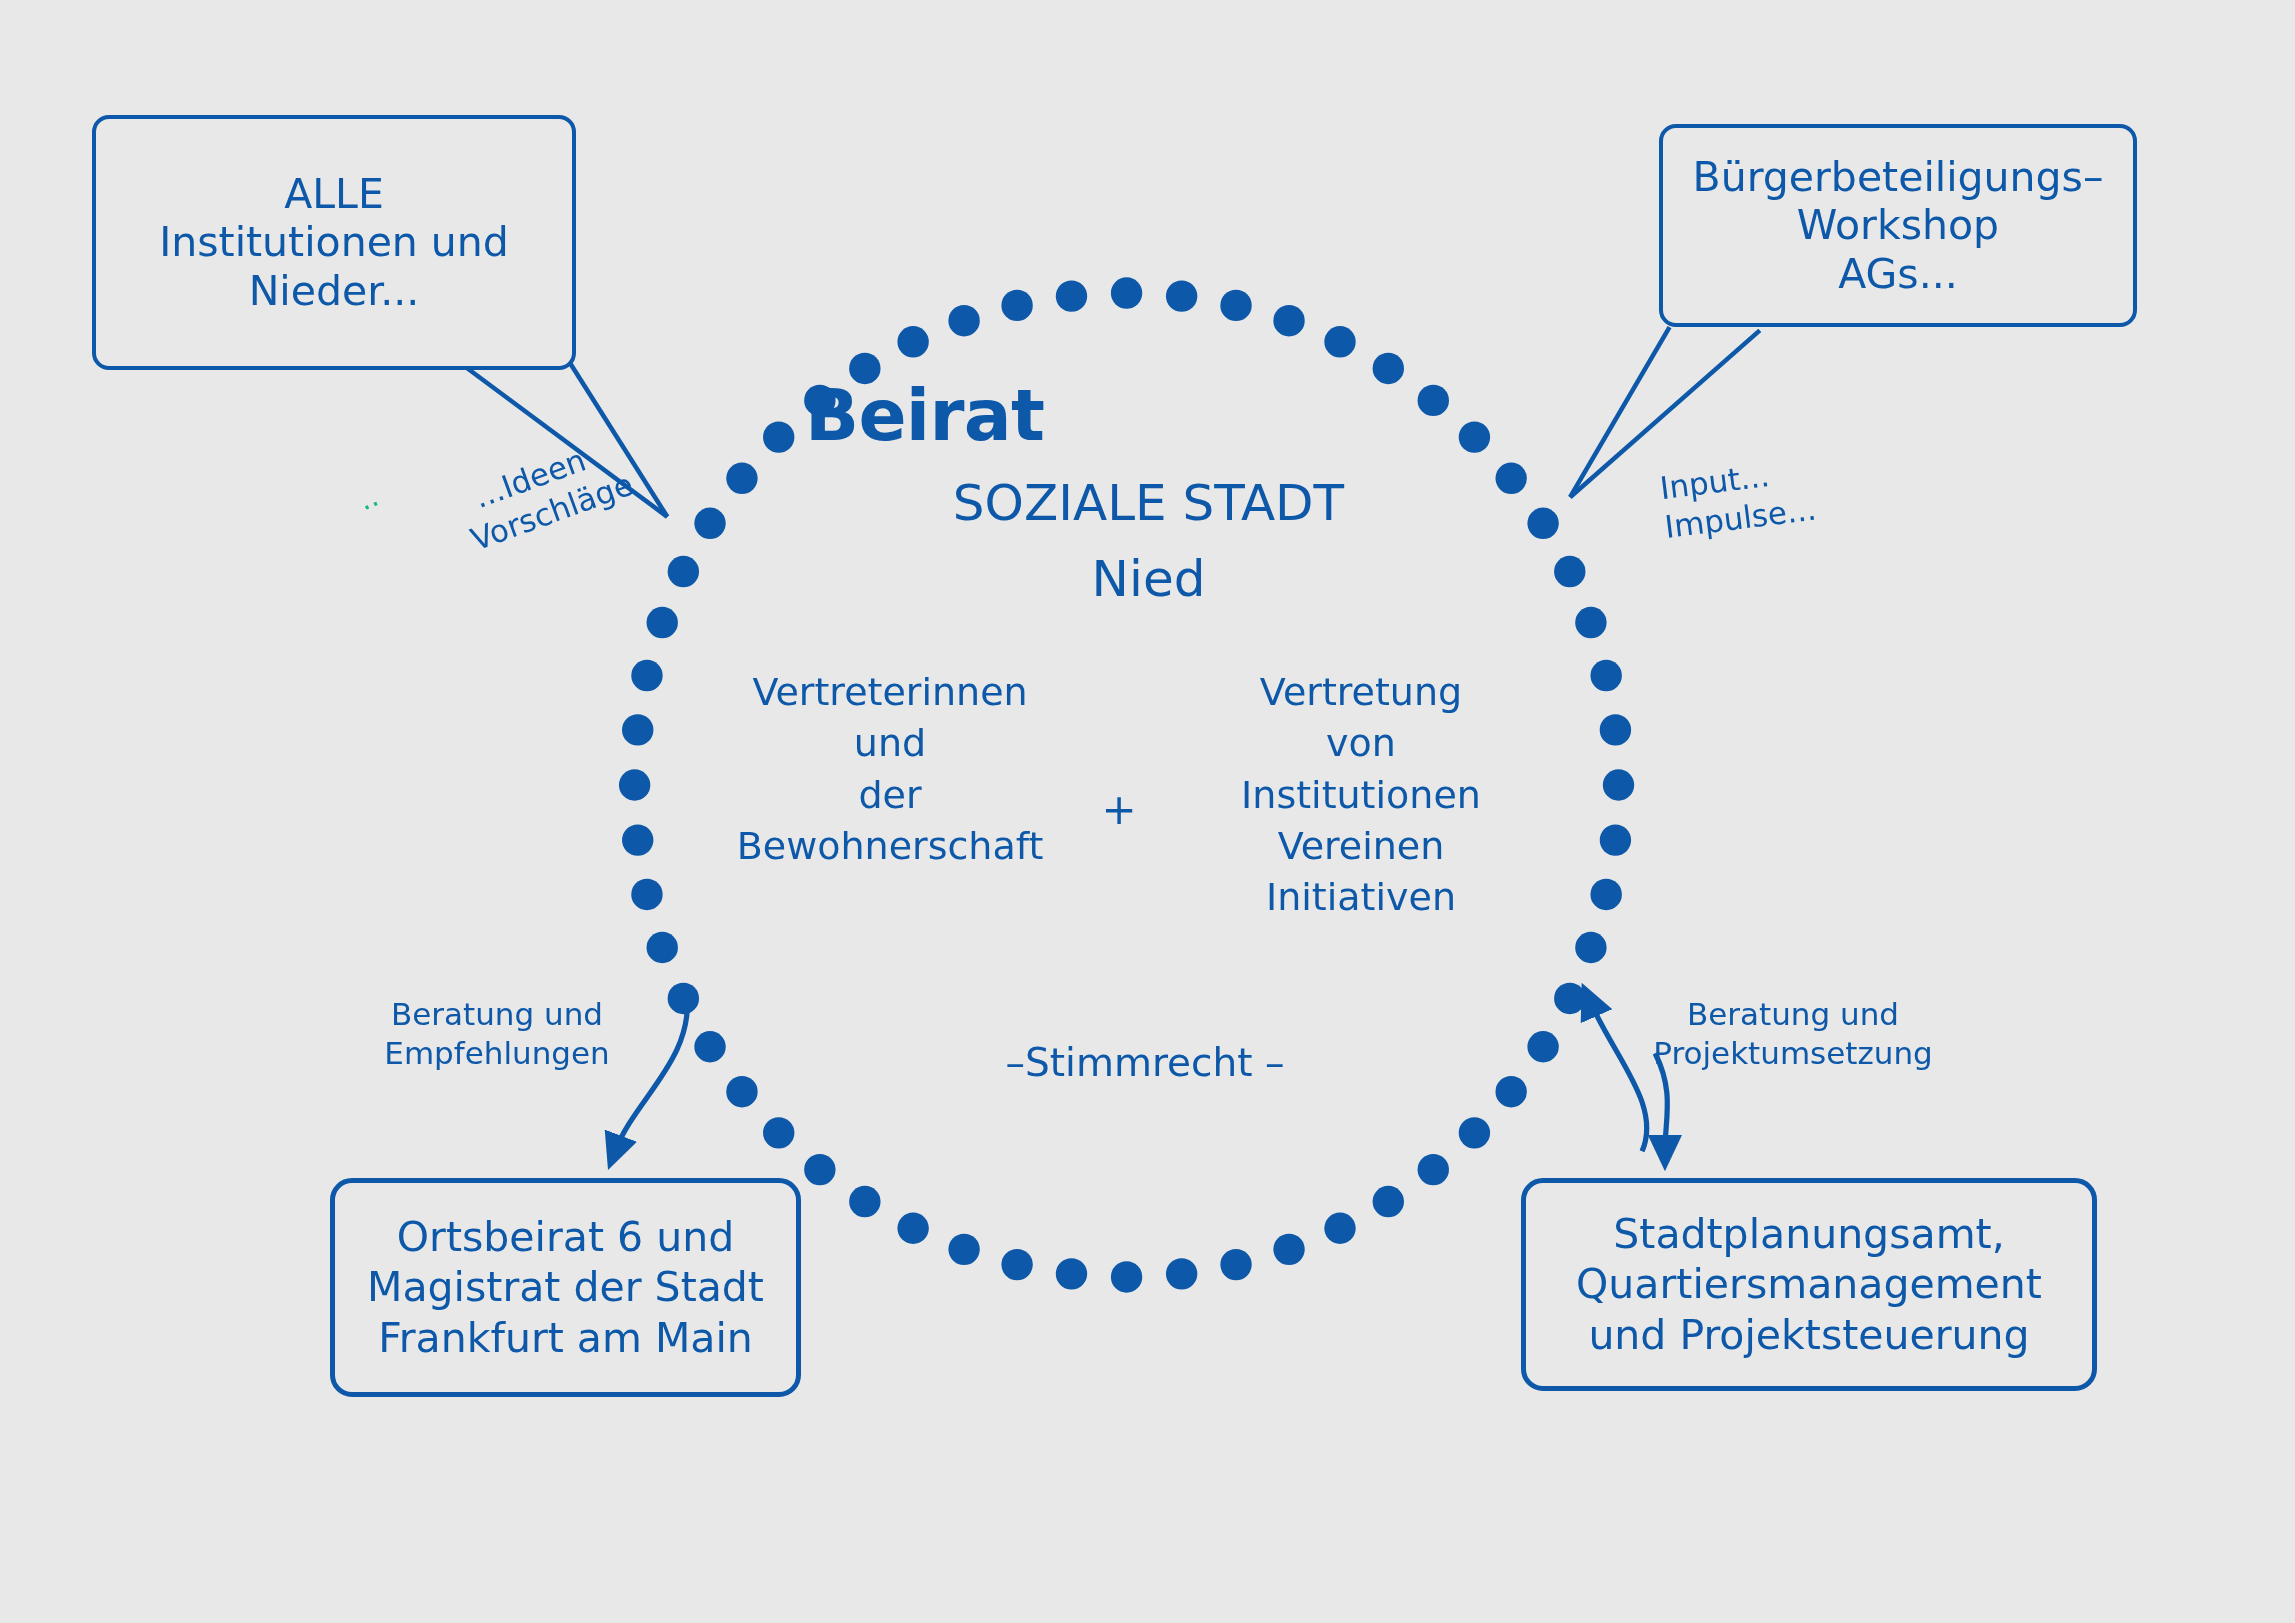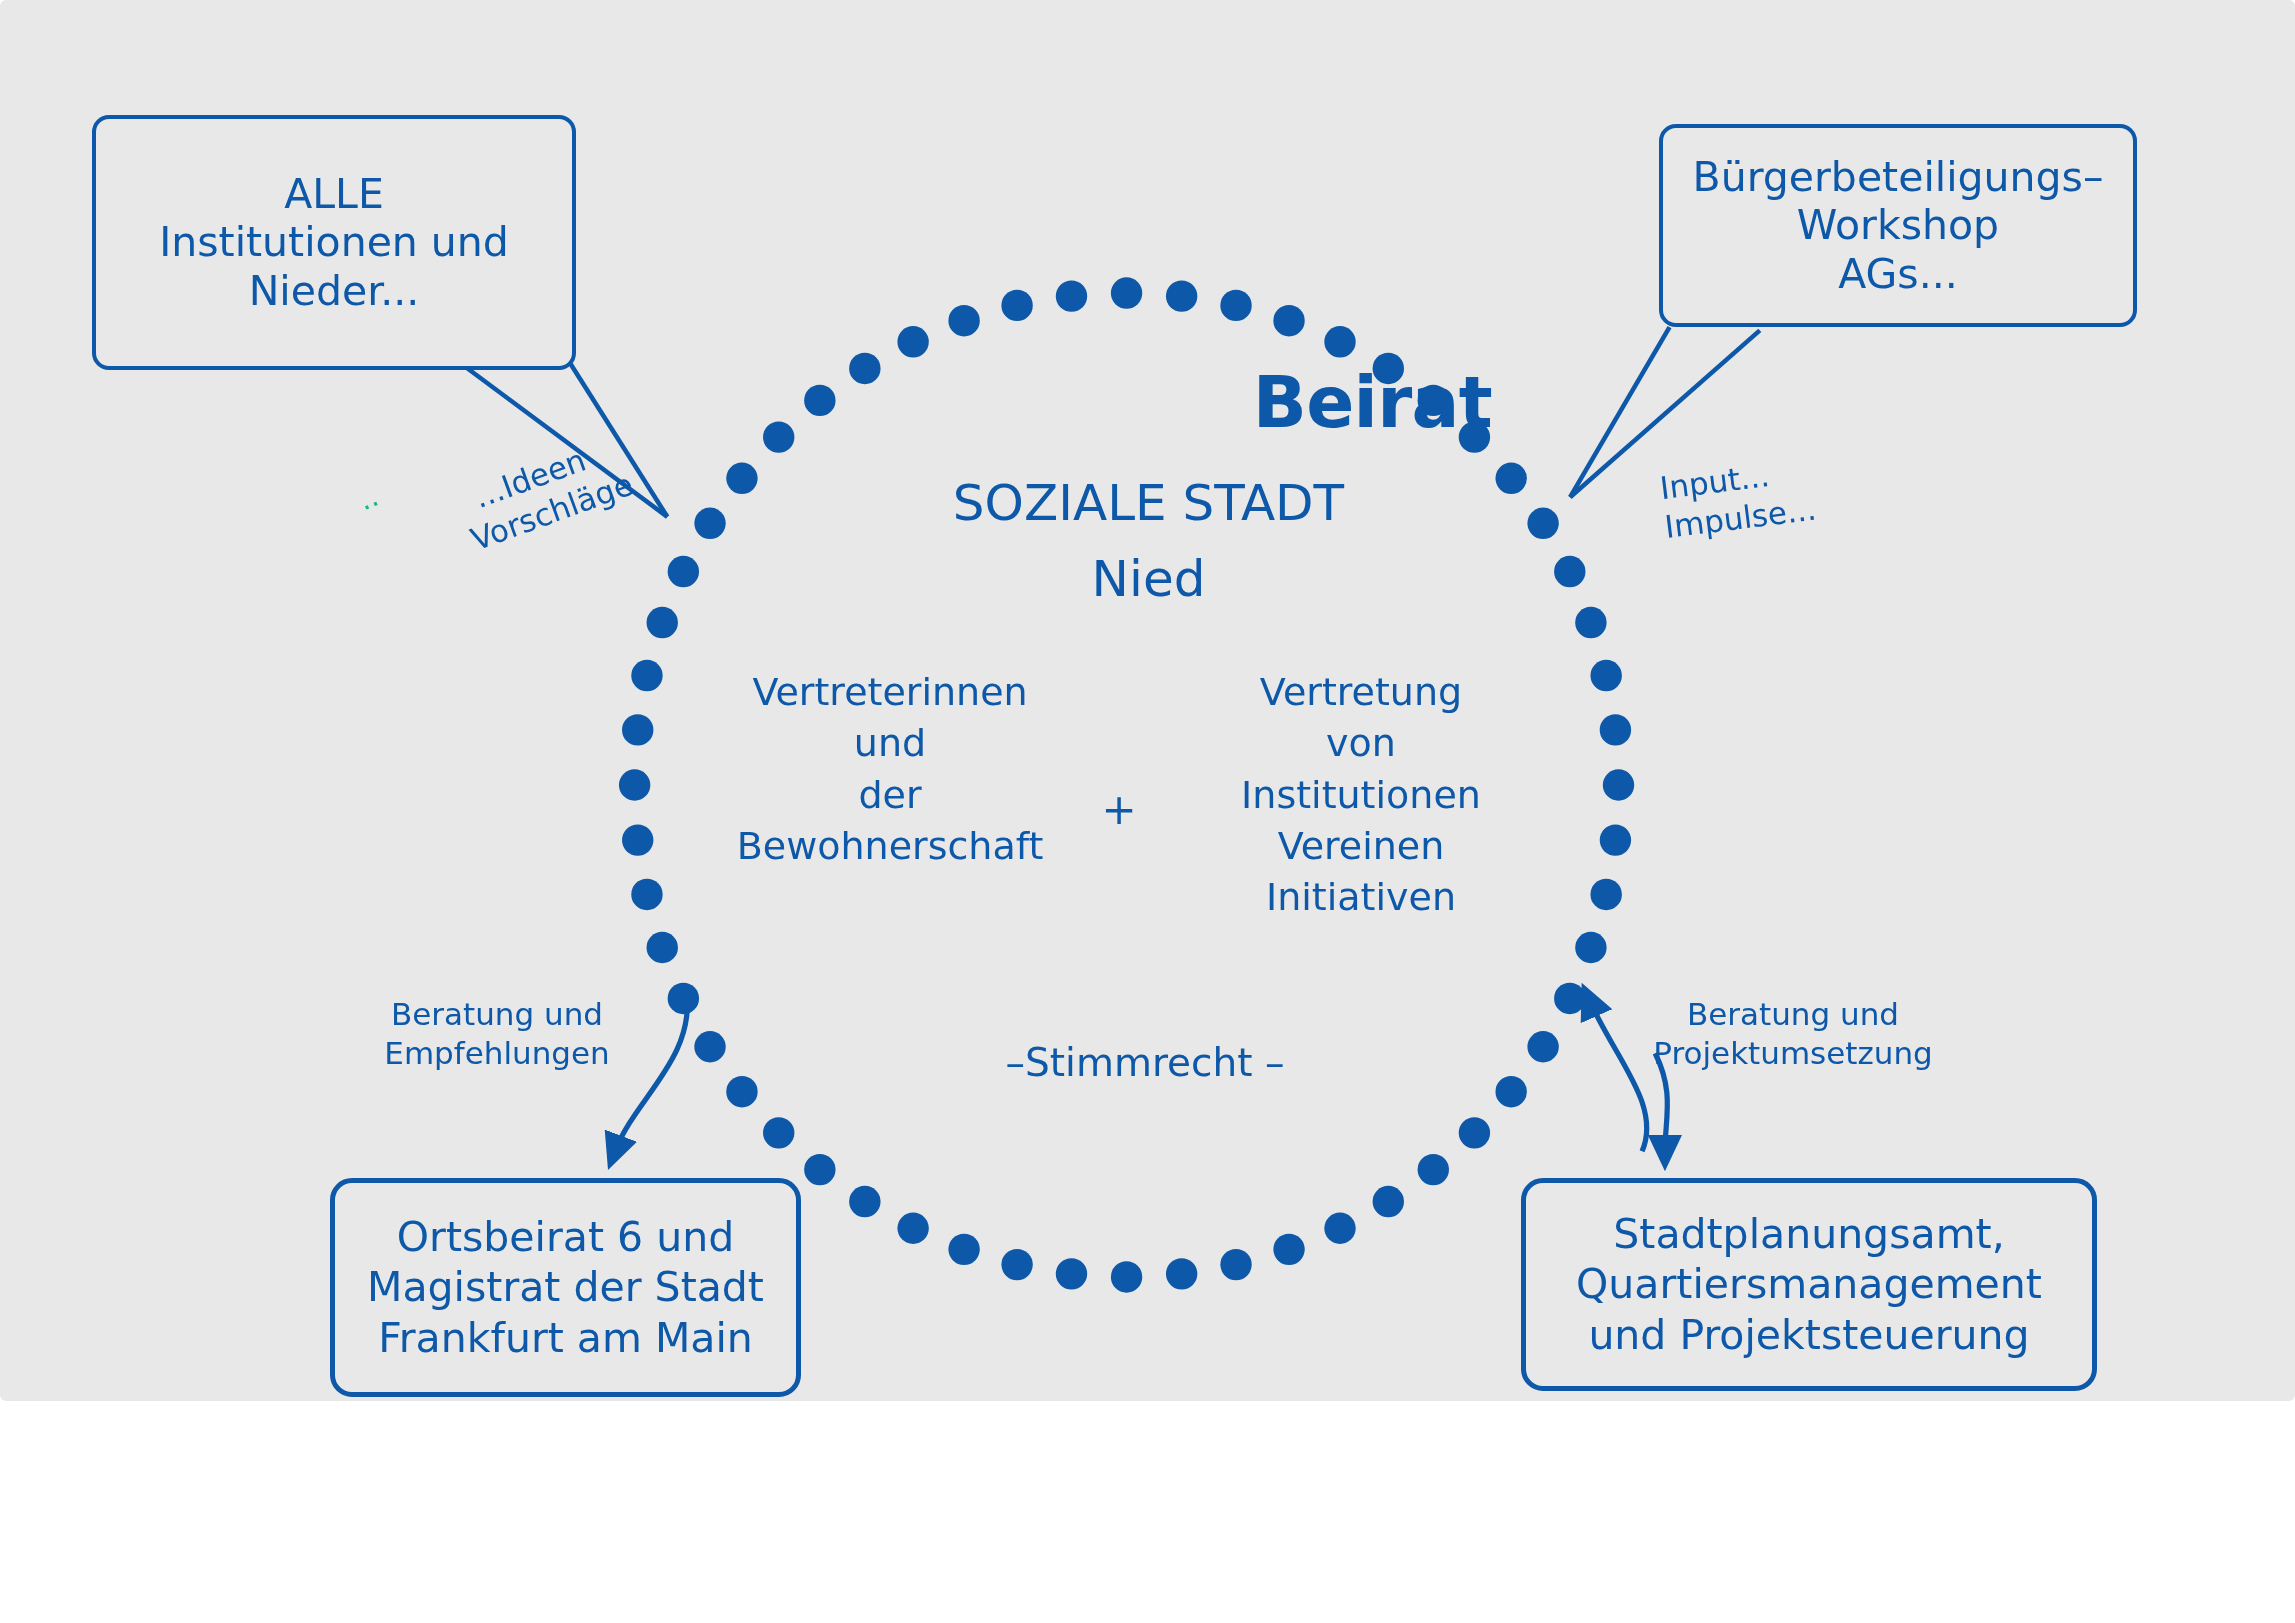--- a/index.html
+++ b/index.html
@@ -9,24 +9,23 @@
   }
   body {
     width: 2295px;
     height: 1623px;
     font-family: "DejaVu Sans", sans-serif;
     overflow: hidden;
   }
   #canvas {
     position: relative;
     width: 2295px;
-    height: 1401px;
+    height: 1623px;
     background: #e8e8e8;
     box-sizing: border-box;
-    border-radius: 6px;
   }
 
   
   .bubble {
     position: absolute;
     border: 4.6px solid #0d58a8;
     border-radius: 17px;
     background: #e8e8e8;
     color: #0d58a8;
     text-align: center;
@@ -79,23 +78,23 @@
     left: 1521px;
     top: 1178px;
     width: 576px;
     height: 213px;
   }
 
   
   #center-title {
     position: absolute;
     left: 805px;
-    top: 361px;
+    top: 374px;
     width: 687px;
-    text-align: right;
+    text-align: left;
     color: #0d58a8;
     font-size: 71px;
     font-weight: bold;
     letter-spacing: -0.7px;
   }
   #center-sub1 {
     position: absolute;
     left: 805px;
     top: 474px;
     width: 687px;

